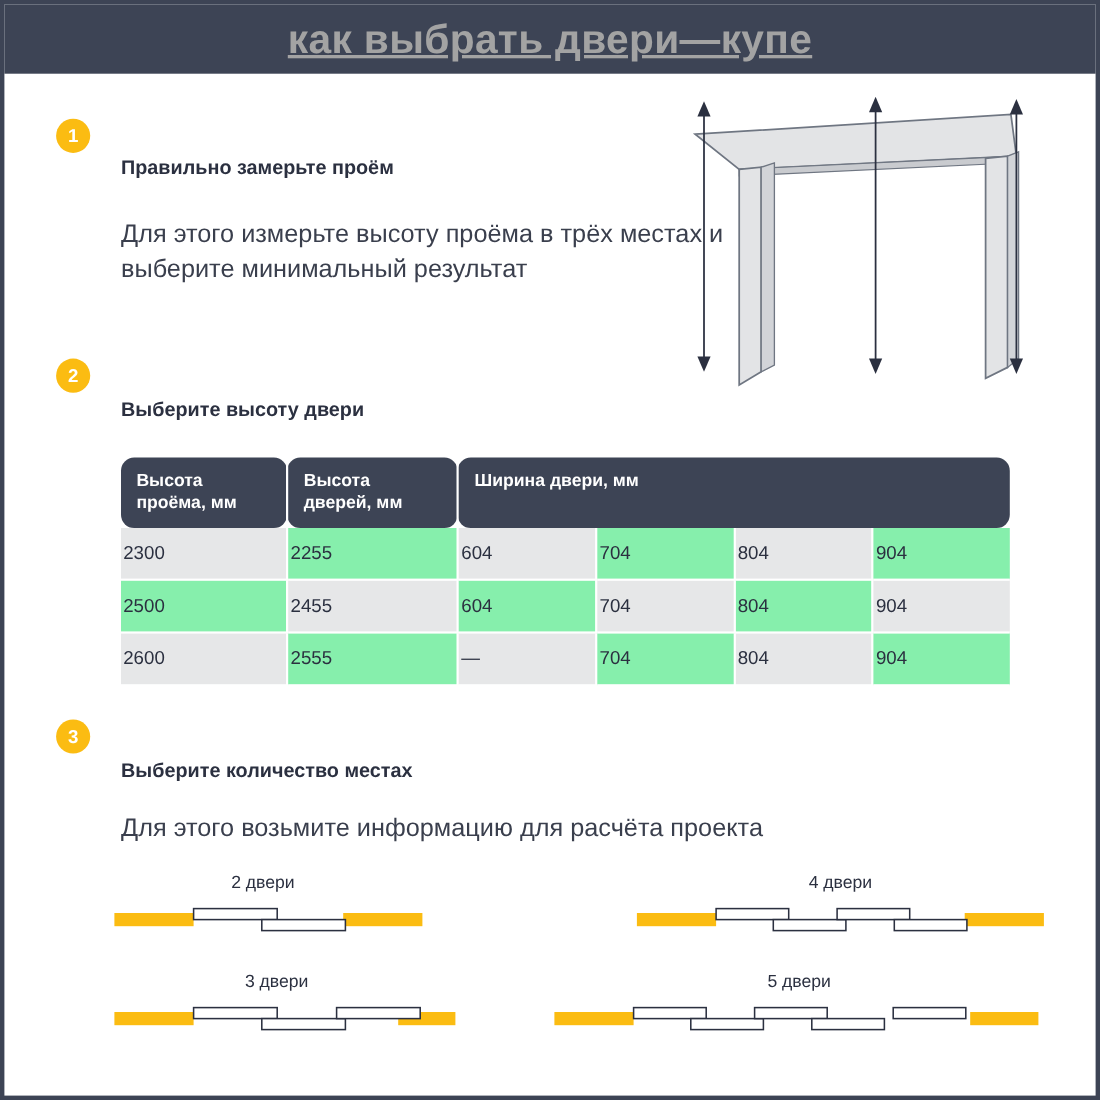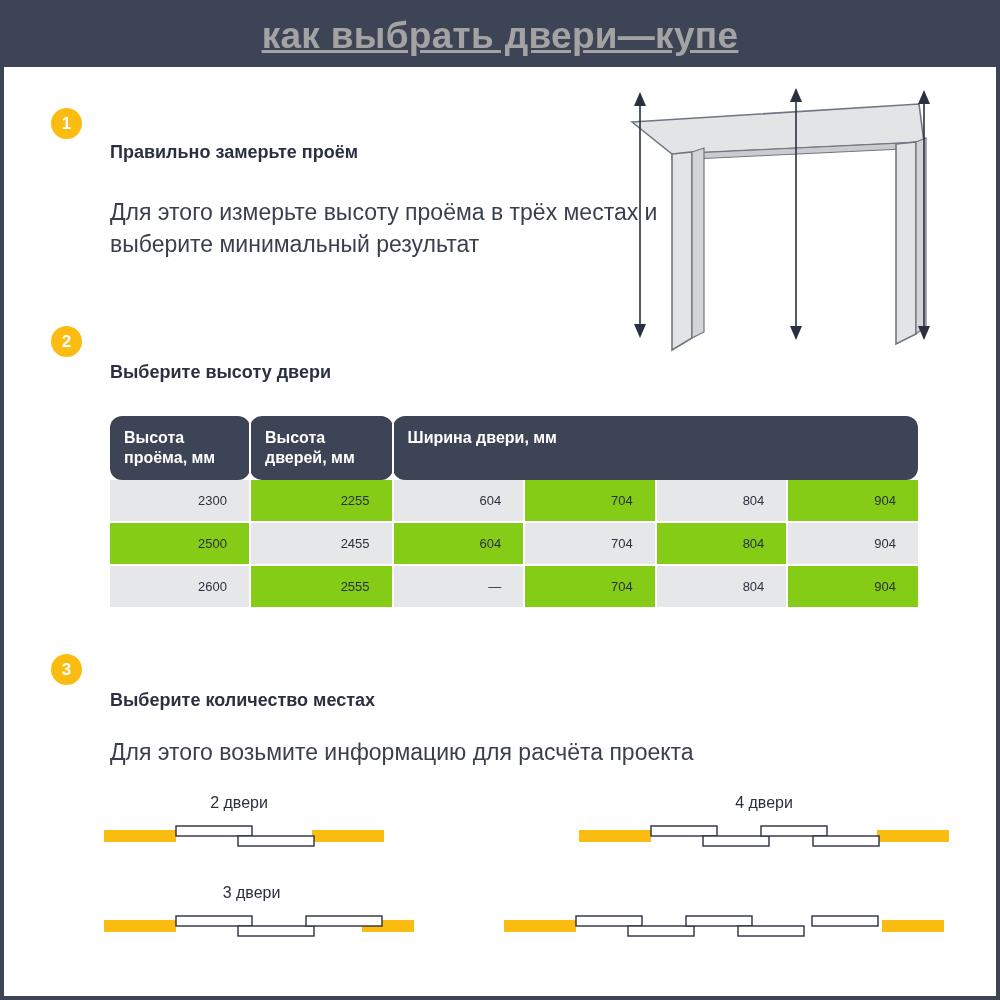--- a/index.html
+++ b/index.html
@@ -103,30 +103,30 @@
     font-weight: bold;
     text-align: left;
     padding: 12px 14px;
     vertical-align: top;
     line-height: 20px;
     border-right: 2px solid #ffffff;
     border-radius: 12px;
   }
   .table th:last-child { border-right: none; }
   .table td {
-    text-align: right;
-    padding: 13px 22px;
-    font-size: 13px;
+    text-align: left;
+    padding: 13px 2px;
+    font-size: 17px;
     color: #2b3040;
     border-right: 2px solid #ffffff;
     border-bottom: 2px solid #ffffff;
   }
   .table td:last-child { border-right: none; }
   .cell-a { background: #e6e7e8; }
-  .cell-b { background: #84cc16; }
+  .cell-b { background: #86efac; }
   .col-w1 { width: 132px; }
   .col-w2 { width: 136px; }
   .col-w3 { width: 135px; }
 
   
   .door-group { position: absolute; }
   .door-caption {
     position: absolute;
     font-size: 16px;
     color: #2b3040;
@@ -252,20 +252,21 @@
     <svg class="door-svg" width="335" height="40" viewBox="0 0 335 40">
       <rect x="20" y="14" width="72" height="12" fill="#fbbc12"></rect>
       <rect x="278" y="14" width="52" height="12" fill="#fbbc12"></rect>
       <rect x="92" y="10" width="76" height="10" fill="#ffffff" stroke="#2b3040" stroke-width="1.4"></rect>
       <rect x="154" y="20" width="76" height="10" fill="#ffffff" stroke="#2b3040" stroke-width="1.4"></rect>
       <rect x="222" y="10" width="76" height="10" fill="#ffffff" stroke="#2b3040" stroke-width="1.4"></rect>
     </svg>
   </div>
 
   <div class="door-group" id="group-5doors">
+    <div class="door-caption">5 двери</div>
     <svg class="door-svg" width="465" height="40" viewBox="0 0 465 40">
       <rect x="10" y="14" width="72" height="12" fill="#fbbc12"></rect>
       <rect x="388" y="14" width="62" height="12" fill="#fbbc12"></rect>
       <rect x="82" y="10" width="66" height="10" fill="#ffffff" stroke="#2b3040" stroke-width="1.4"></rect>
       <rect x="134" y="20" width="66" height="10" fill="#ffffff" stroke="#2b3040" stroke-width="1.4"></rect>
       <rect x="192" y="10" width="66" height="10" fill="#ffffff" stroke="#2b3040" stroke-width="1.4"></rect>
       <rect x="244" y="20" width="66" height="10" fill="#ffffff" stroke="#2b3040" stroke-width="1.4"></rect>
       <rect x="318" y="10" width="66" height="10" fill="#ffffff" stroke="#2b3040" stroke-width="1.4"></rect>
     </svg>
   </div>

